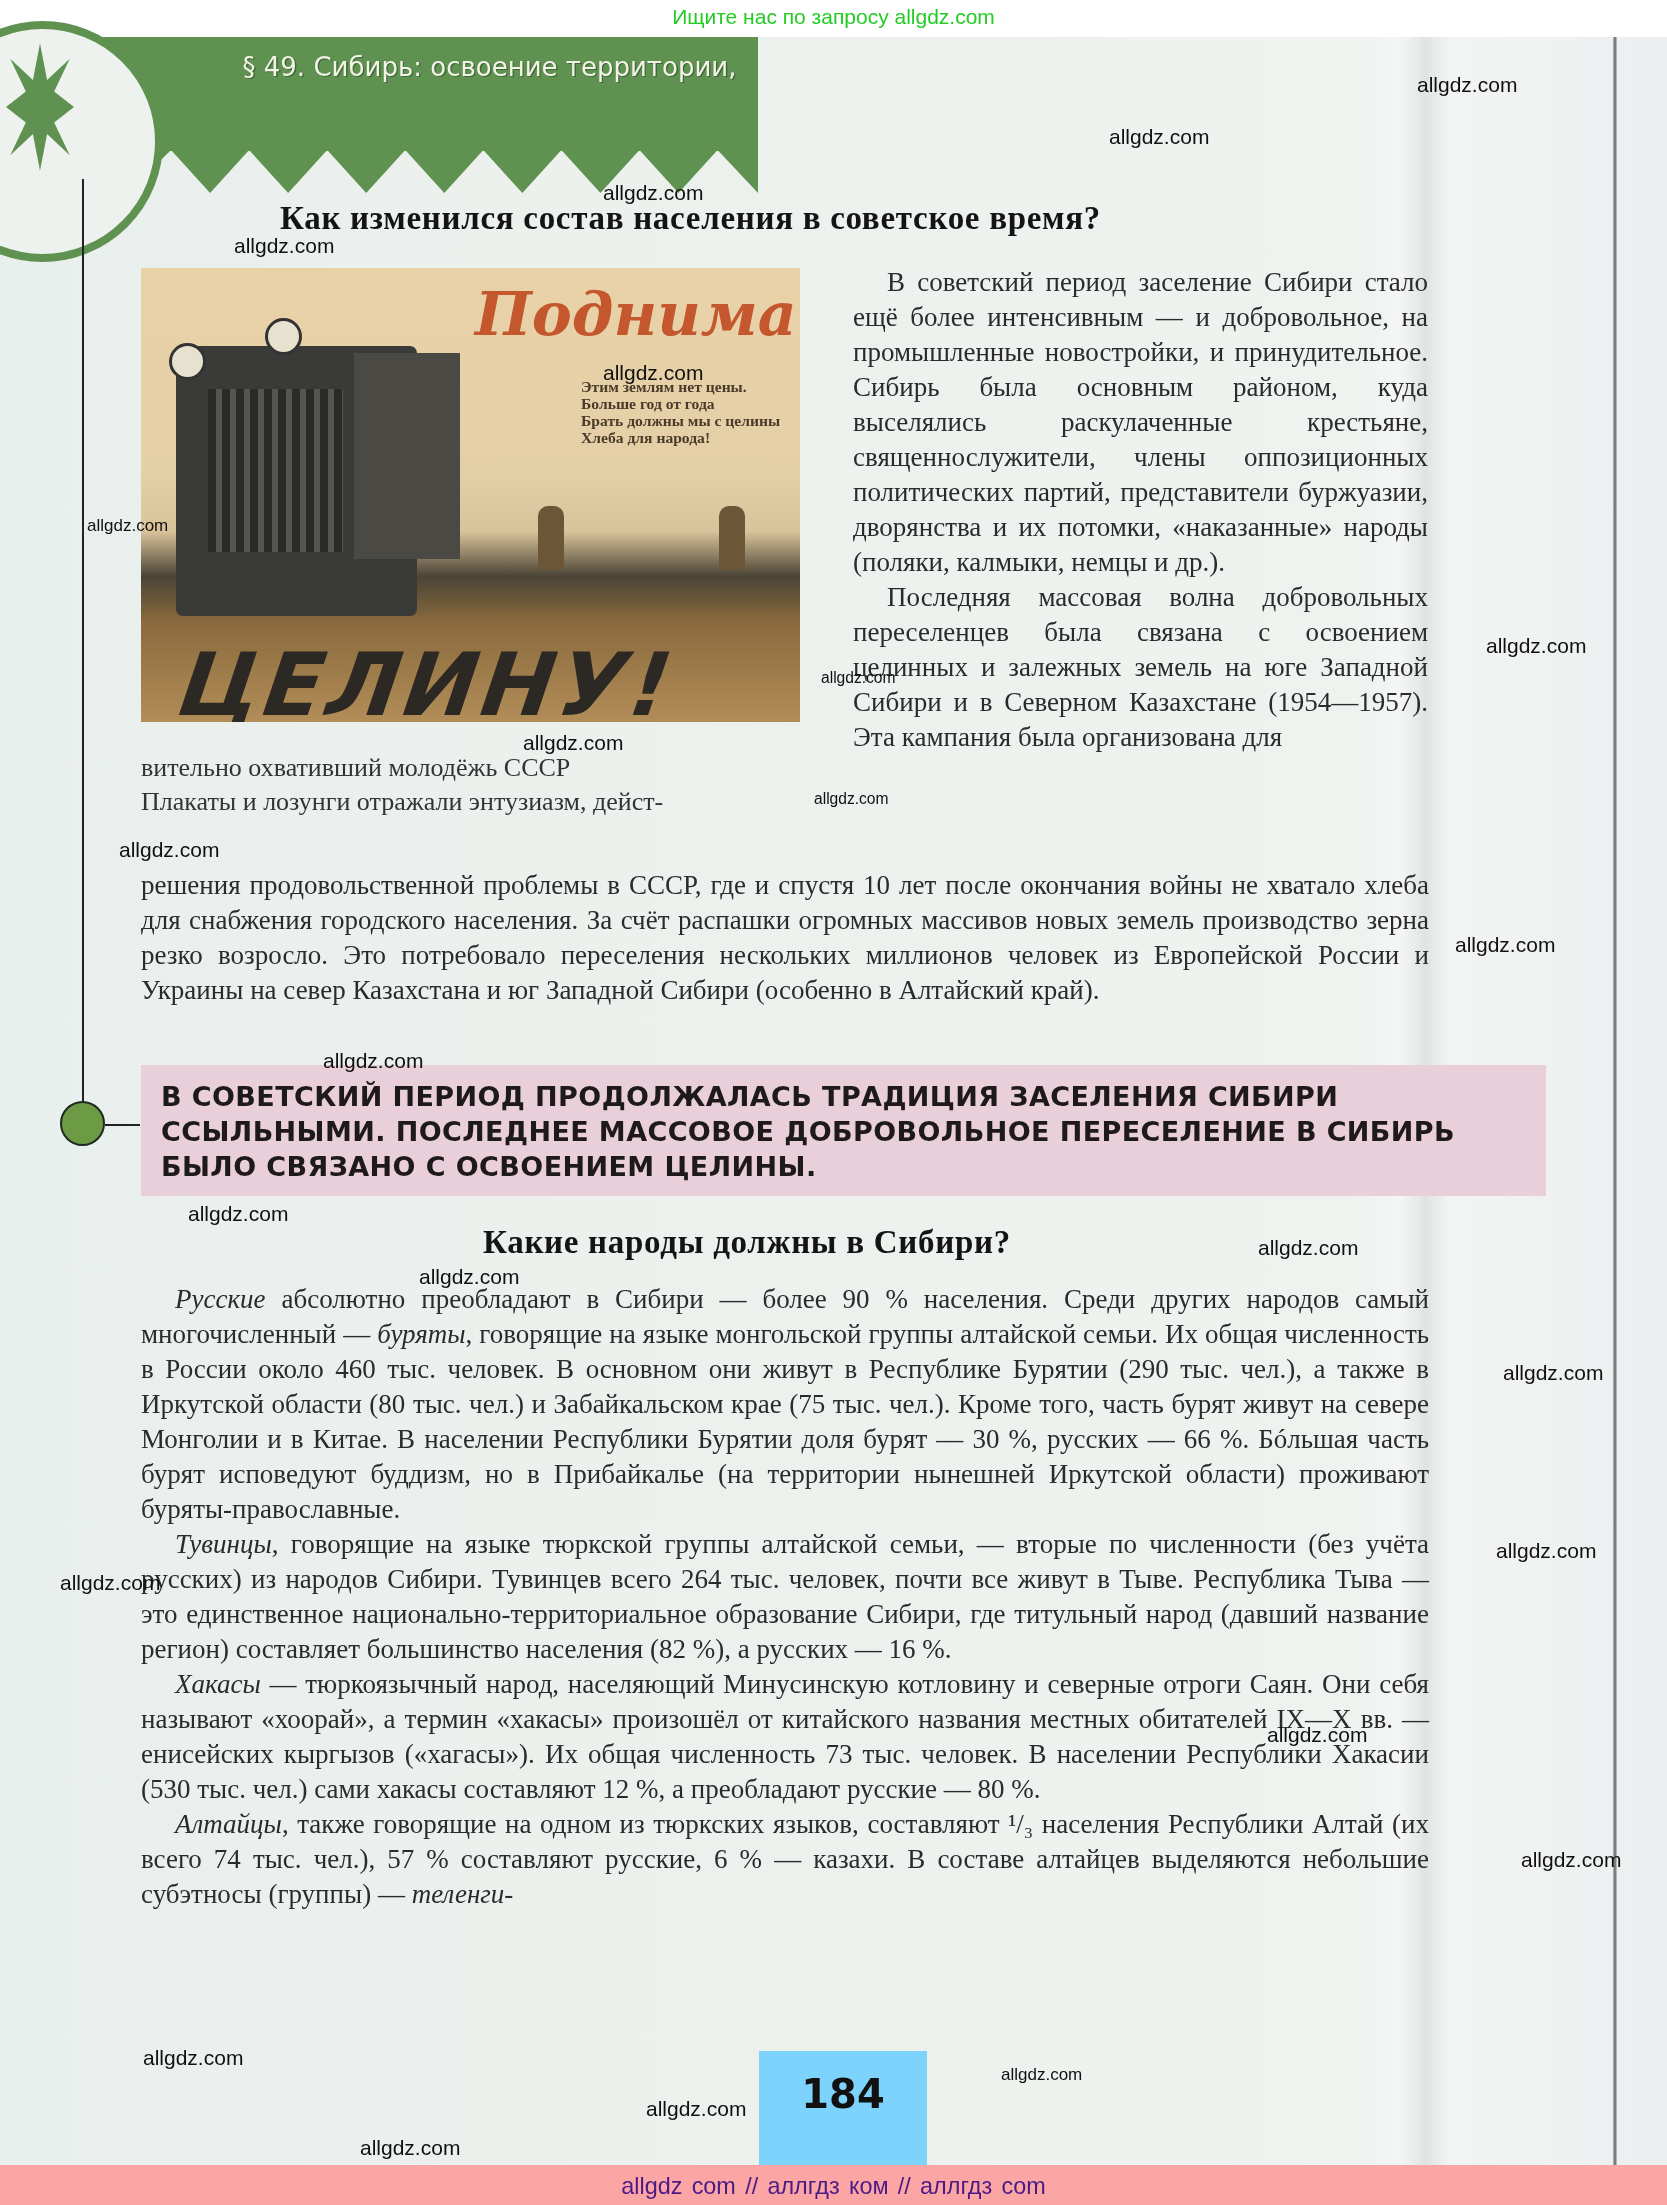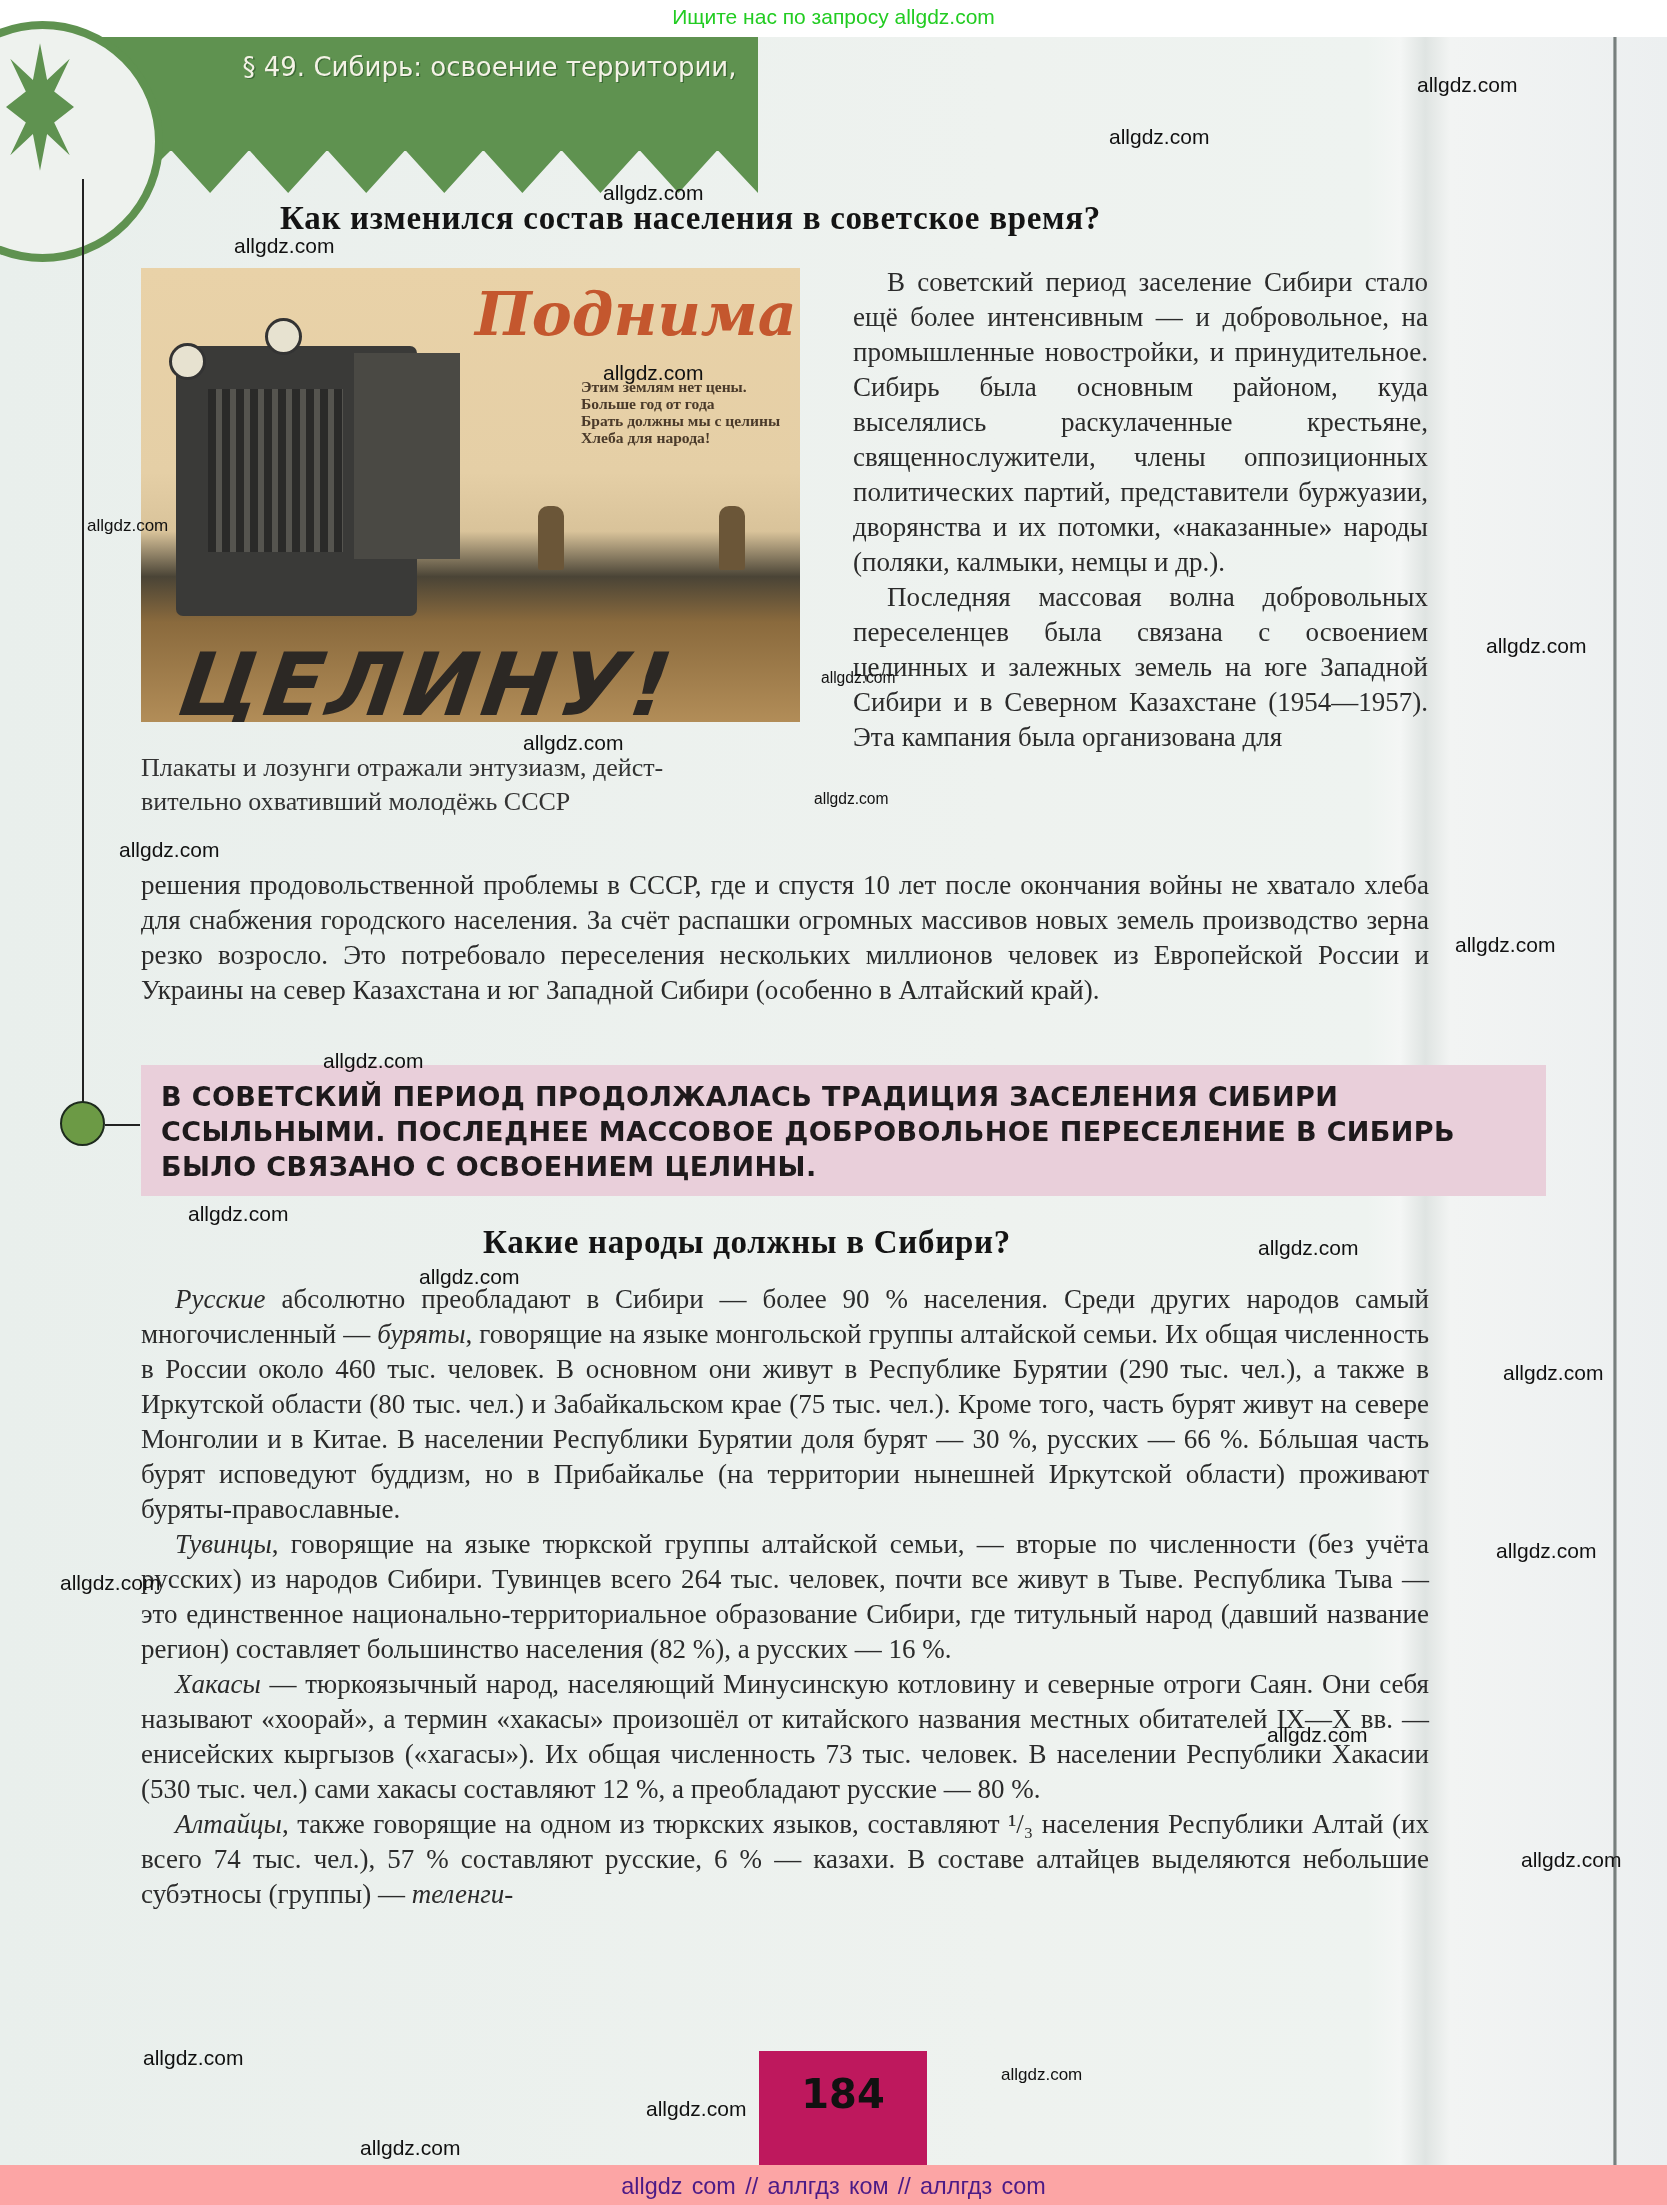--- a/index.html
+++ b/index.html
@@ -123,21 +123,21 @@
     position:absolute; left:141px; top:1065px; width:1405px; height:131px;
     background:#e9cfda;
   }
   .summary-text {
     position:absolute; left:20px; top:14px; width:1327px;
     font-family:"DejaVu Sans", sans-serif; font-weight:bold; font-size:27px;
     line-height:35px; color:#1e1a1c; letter-spacing:0.4px;
   }
 
   .page-num-box {
-    position:absolute; left:759px; top:2051px; width:168px; height:114px; background:#be185d;
+    position:absolute; left:759px; top:2051px; width:168px; height:114px; background:#7dd3fc;
   }
   .page-num {
     position:absolute; left:0; width:168px; top:20px; text-align:center;
     font-family:"DejaVu Sans", sans-serif; font-weight:bold; font-size:40px; color:#111;
   }
 
   .wm {
     position:absolute; font-family:"Liberation Sans", sans-serif; color:#111;
     white-space:nowrap;
   }
@@ -182,22 +182,22 @@
   <div class="poster-verse">
     <div>Этим землям нет цены.</div>
     <div>Больше год от года</div>
     <div>Брать должны мы с целины</div>
     <div>Хлеба для народа!</div>
   </div>
   <div class="poster-bottom">ЦЕЛИНУ!</div>
 </div>
 
 <div class="caption">
+  <div>вительно охвативший молодёжь СССР</div>
   <div>Плакаты и лозунги отражали энтузиазм, дейст-</div>
-  <div>вительно охвативший молодёжь СССР</div>
 </div>
 
 <div class="para" style="left:853px; top:265px; width:575px;">
   <p class="ind">В советский период заселение Сибири стало ещё более интенсивным — и добровольное, на промышленные новостройки, и принудительное. Сибирь была основным районом, куда выселялись раскулаченные крестьяне, священнослужители, члены оппозиционных политических партий, представители буржуазии, дворянства и их потомки, «наказанные» народы (поляки, калмыки, немцы и др.).</p>
   <p class="ind">Последняя массовая волна добровольных переселенцев была связана с освоением целинных и залежных земель на юге Западной Сибири и в Северном Казахстане (1954—1957). Эта кампания была организована для</p>
 </div>
 
 <div class="para" style="left:141px; top:868px; width:1288px;">
   <p>решения продовольственной проблемы в СССР, где и спустя 10 лет после окончания войны не хватало хлеба для снабжения городского населения. За счёт распашки огромных массивов новых земель производство зерна резко возросло. Это потребовало переселения нескольких миллионов человек из Европейской России и Украины на север Казахстана и юг Западной Сибири (особенно в Алтайский край).</p>
 </div>

